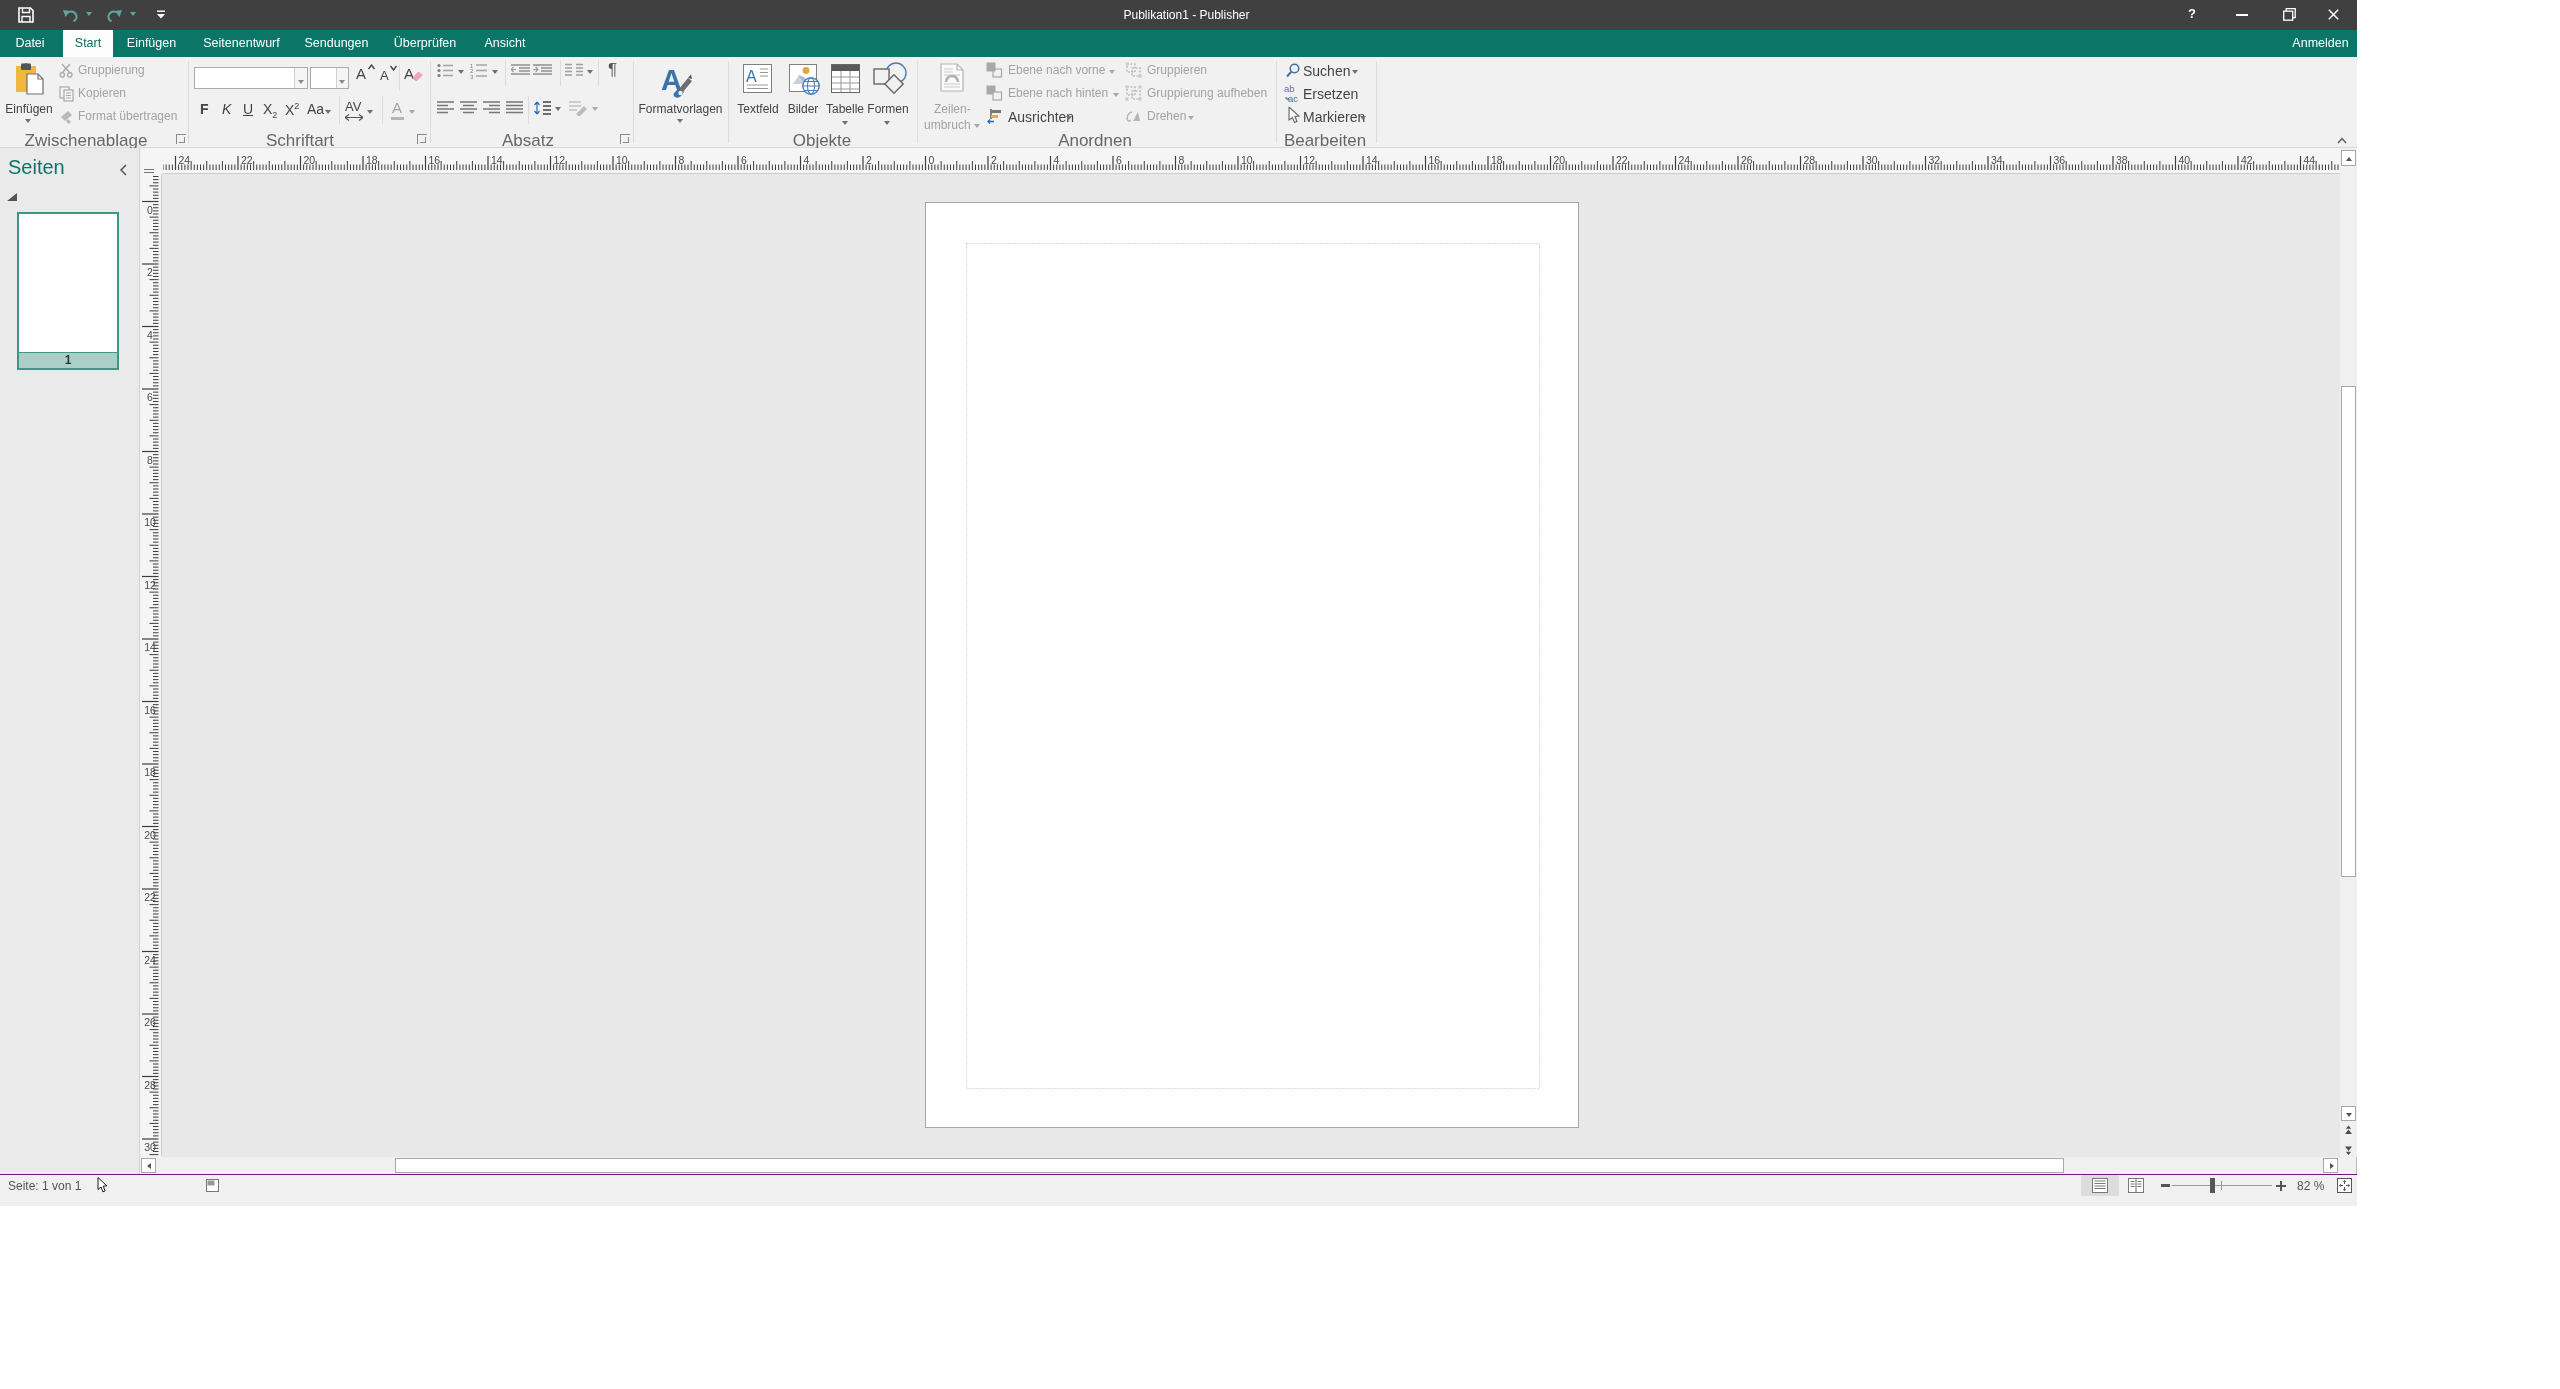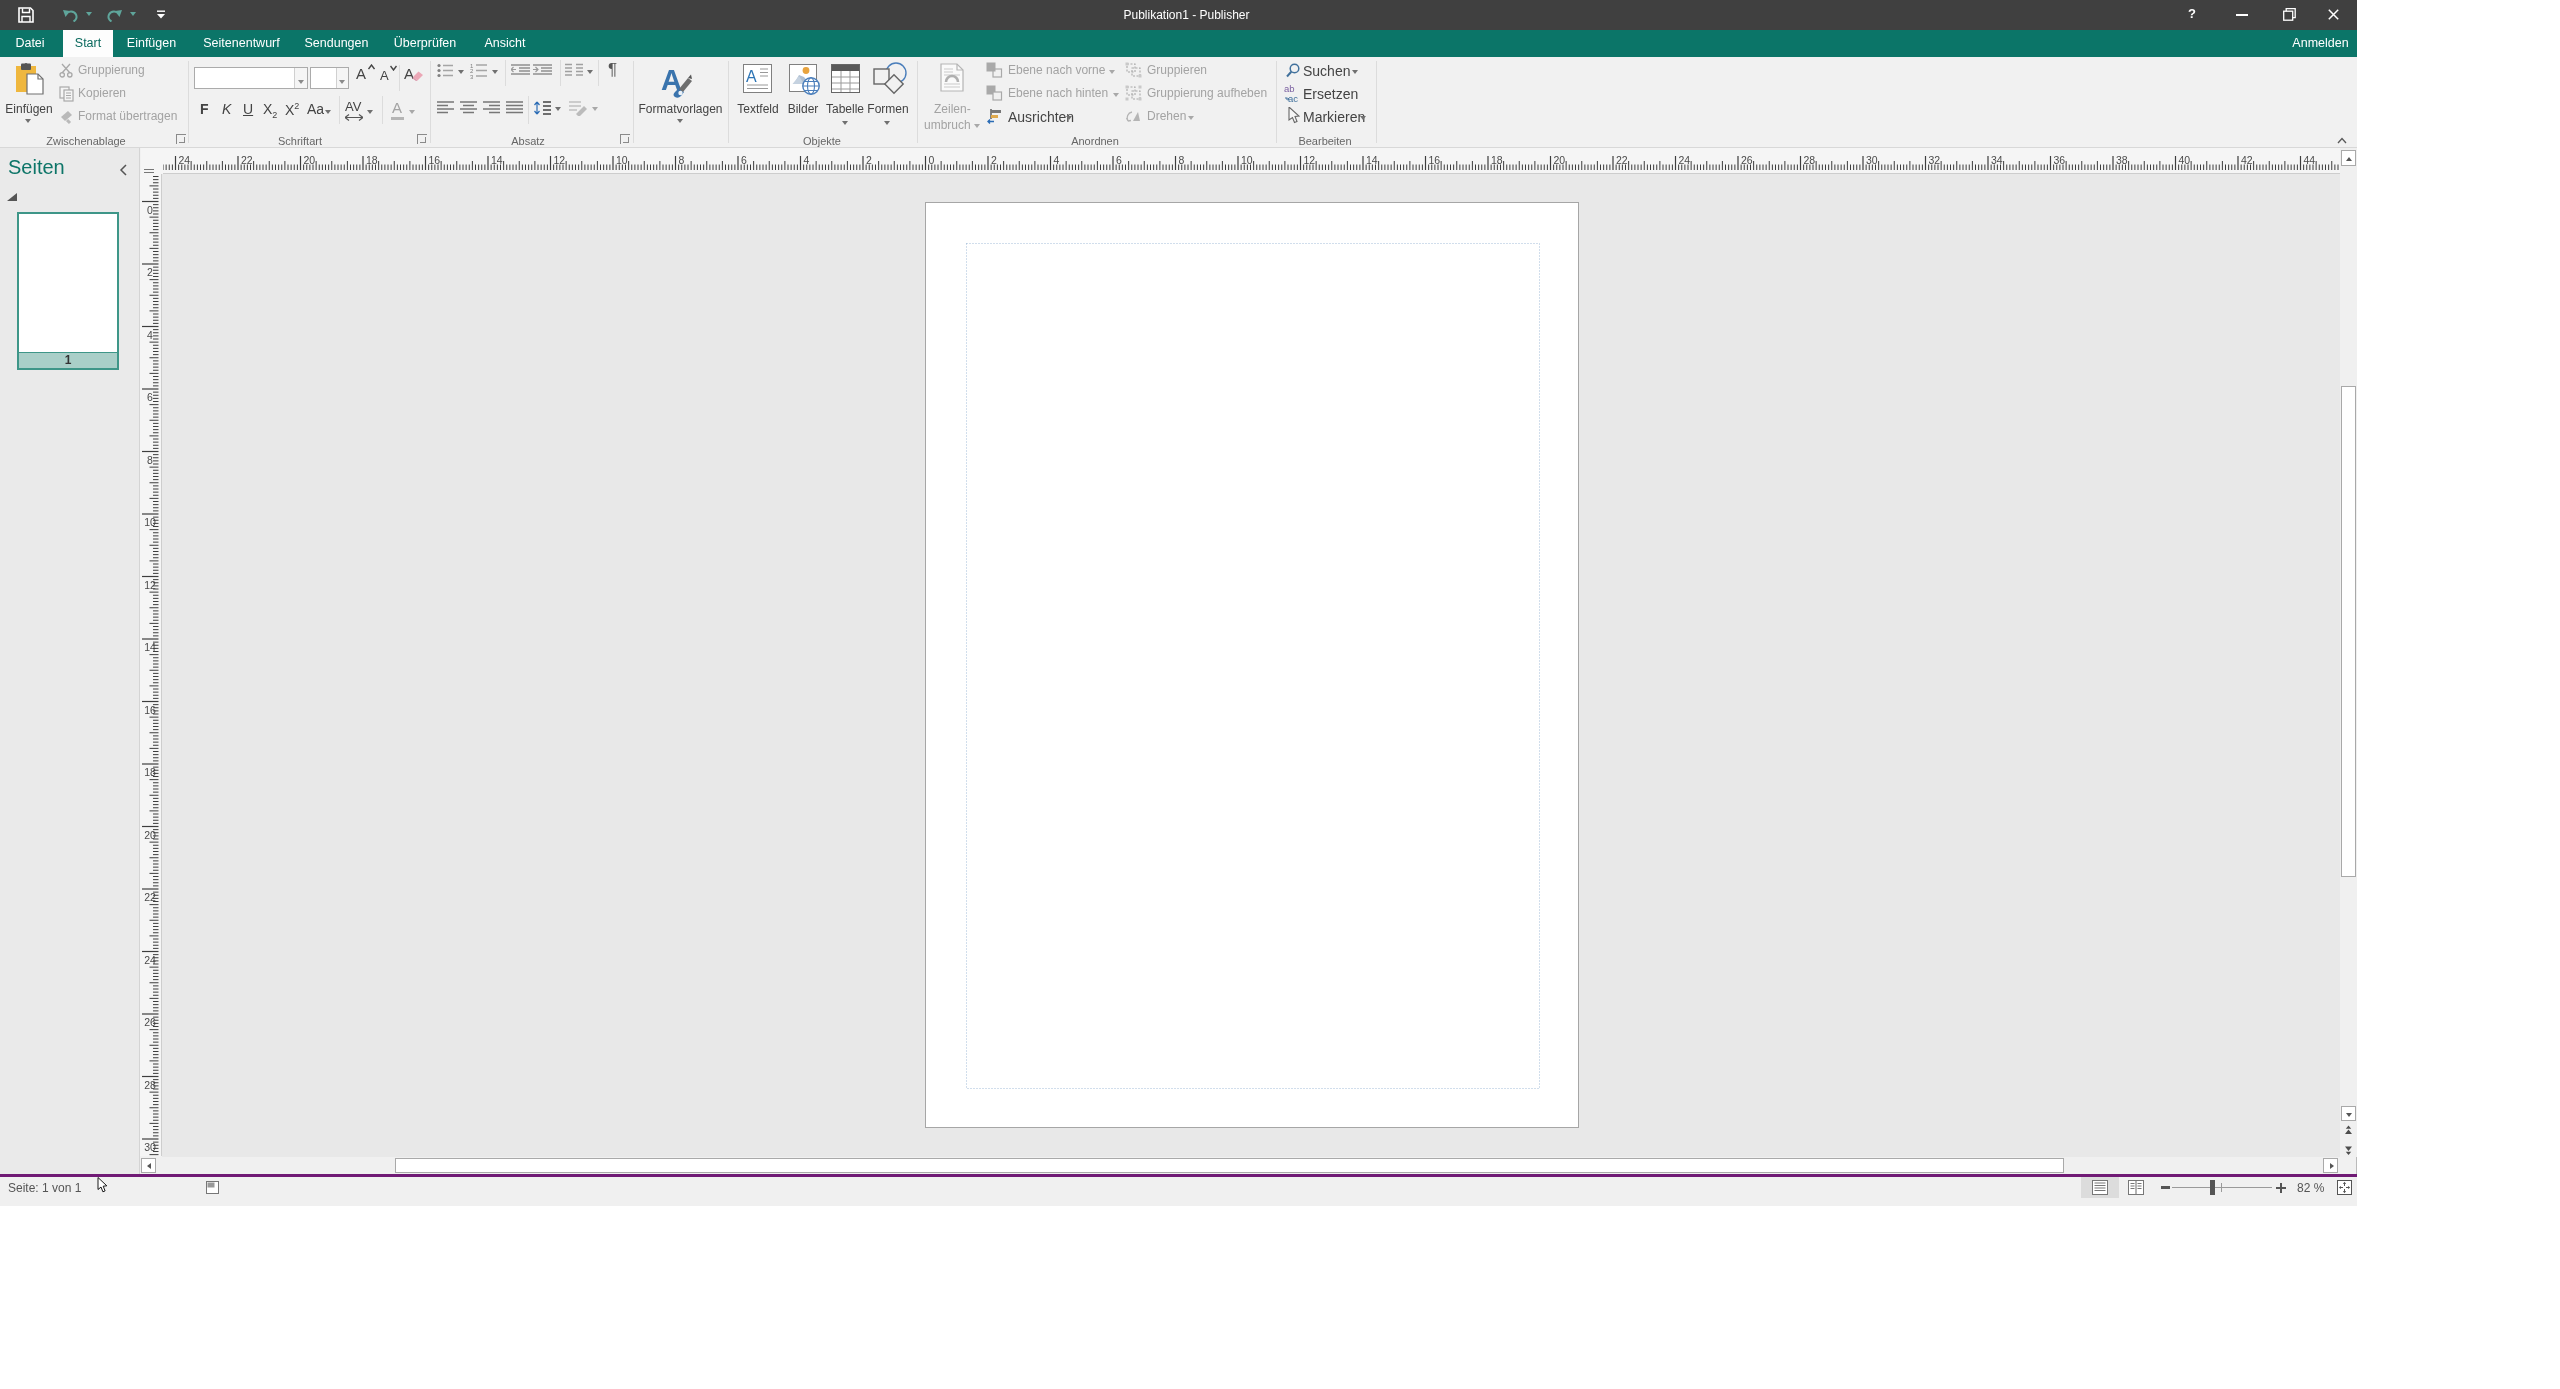--- a/index.html
+++ b/index.html
@@ -5,40 +5,40 @@
   html,body { width:2560px; height:1389px; background:#ffffff; font-family:"Liberation Sans", sans-serif; overflow:hidden; }
   .abs { position:absolute; }
   #win { position:absolute; left:0; top:0; width:2357px; height:1196px; background:#f1f1f1;
          border-right:1px solid #bbb; border-bottom:1px solid #bbb; }
   #titlebar { position:absolute; left:0; top:0; width:2357px; height:30px; background:#404040; }
   #tabrow { position:absolute; left:0; top:30px; width:2357px; height:27px; background:#0b7568; }
   .tab { position:absolute; top:0; height:27px; line-height:27px; color:#fff; font-size:12.5px; text-align:center; }
   #ribbonbg { position:absolute; left:0; top:57px; width:2357px; height:91px; background:#f1f1f1; border-bottom:1px solid #d8d8d8; }
   #ribbon { position:absolute; left:0; top:0; width:2357px; height:148px; }
   .gsep { position:absolute; top:61px; height:82px; width:1px; background:#dcdcdc; }
-  .glabel { position:absolute; top:133px; height:16px; line-height:16px; font-size:11px; color:#666666; text-align:center; }
+  .glabel { position:absolute; top:133px; height:16px; line-height:16px; font-size:17px; color:#666666; text-align:center; }
   .rtxt { position:absolute; font-size:14px; color:#444444; white-space:nowrap; }
   .dtxt { position:absolute; font-size:12px; color:#a3a3a3; white-space:nowrap; }
   .biglbl { position:absolute; font-size:12px; color:#444444; text-align:center; white-space:nowrap; }
   .launcher { position:absolute; width:10px; height:10px; border-left:1px solid #8a8a8a; border-top:1px solid #8a8a8a; }
   .launcher:after { content:""; position:absolute; left:2px; top:2px; width:5px; height:5px; border-right:1.5px solid #8a8a8a; border-bottom:1.5px solid #8a8a8a; }
   .dd { display:inline-block; width:0; height:0; border-left:3.5px solid transparent; border-right:3.5px solid transparent; border-top:4px solid #707070; vertical-align:middle; }
   .ddg { border-top-color:#a8a8a8; }
   #panel { position:absolute; left:0; top:148px; width:140px; height:1026px; background:#eaeaea; border-right:1px solid #d4d4d4; }
   #hruler { position:absolute; left:163px; top:148px; width:2177px; height:26px; background:#f5f5f5; border-bottom:1px solid #cdcdcd; }
   #rcorner { position:absolute; left:141px; top:148px; width:22px; height:26px; background:#f5f5f5; }
   #vruler { position:absolute; left:140px; top:174px; width:22px; height:982px; background:#f5f5f5; border-right:1px solid #cdcdcd; }
   #work { position:absolute; left:162px; top:174px; width:2178px; height:983px; background:#e8e8e8; }
   #page { position:absolute; left:763px; top:28px; width:654px; height:926px; background:#fff; border:1px solid #a6a6a6; }
 
   #vscroll { position:absolute; left:2340px; top:148px; width:17px; height:1009px; background:#f0f0f0; }
   #hscroll { position:absolute; left:141px; top:1157px; width:2199px; height:17px; background:#f0f0f0; }
   .sbtn { position:absolute; background:#fff; border:1px solid #a9a9a9; }
   .tri { position:absolute; width:0; height:0; }
-  #statusbar { position:absolute; left:0; top:1174px; width:2357px; height:32px; background:#f0f0f0; border-top:3px solid #701a75; }
+  #statusbar { position:absolute; left:0; top:1174px; width:2357px; height:32px; background:#f0f0f0; border-top:1px solid #701a75; }
 </style></head>
 <body>
 <div id="win">
 
   <div id="titlebar">
 
     <svg class="abs" style="left:18px;top:7px" width="16" height="16" viewBox="0 0 16 16">
       <path d="M1 1 h11.5 l2.5 2.5 v11.5 h-14 z" fill="none" stroke="#fff" stroke-width="1.6"></path>
       <path d="M4.5 1.5 v4 h7 v-4" fill="none" stroke="#fff" stroke-width="1.4"></path>
       <path d="M4 15 v-5.5 h8 V15" fill="none" stroke="#fff" stroke-width="1.4"></path>

